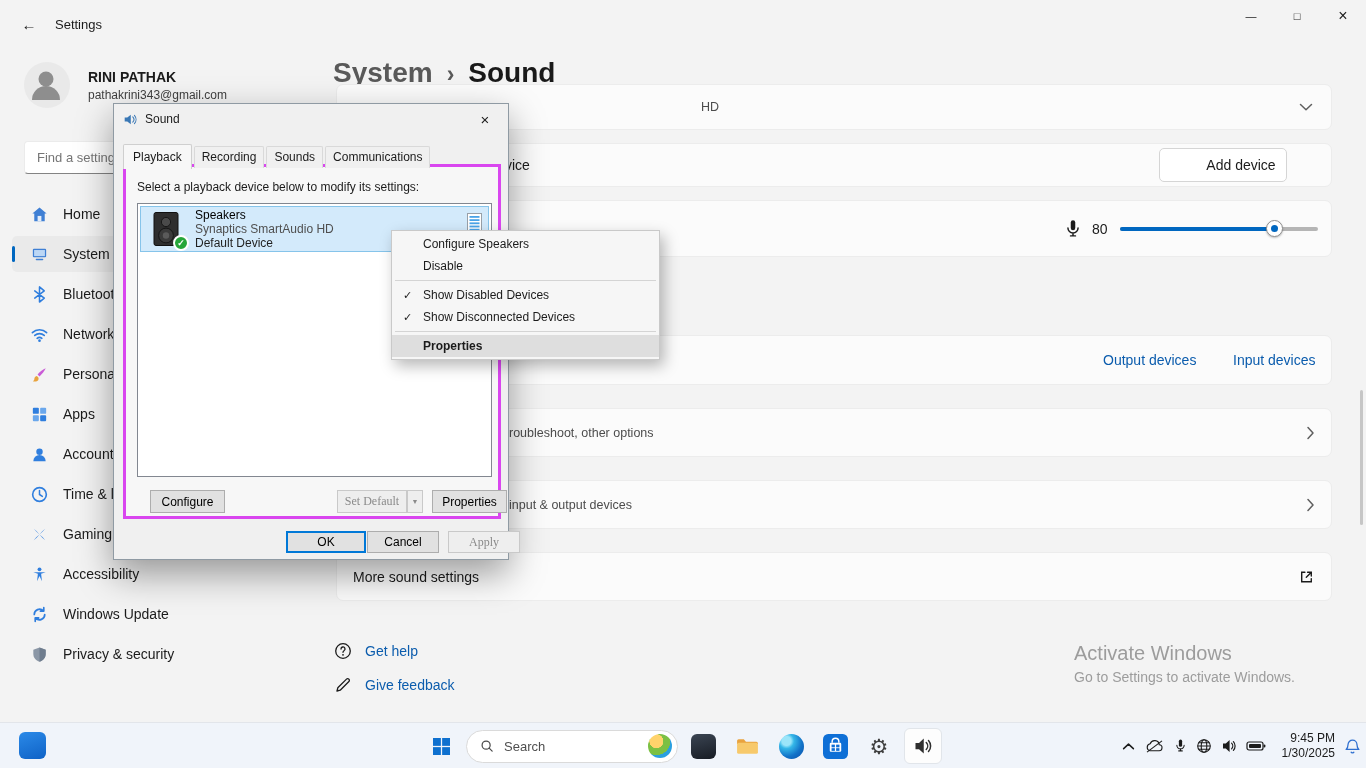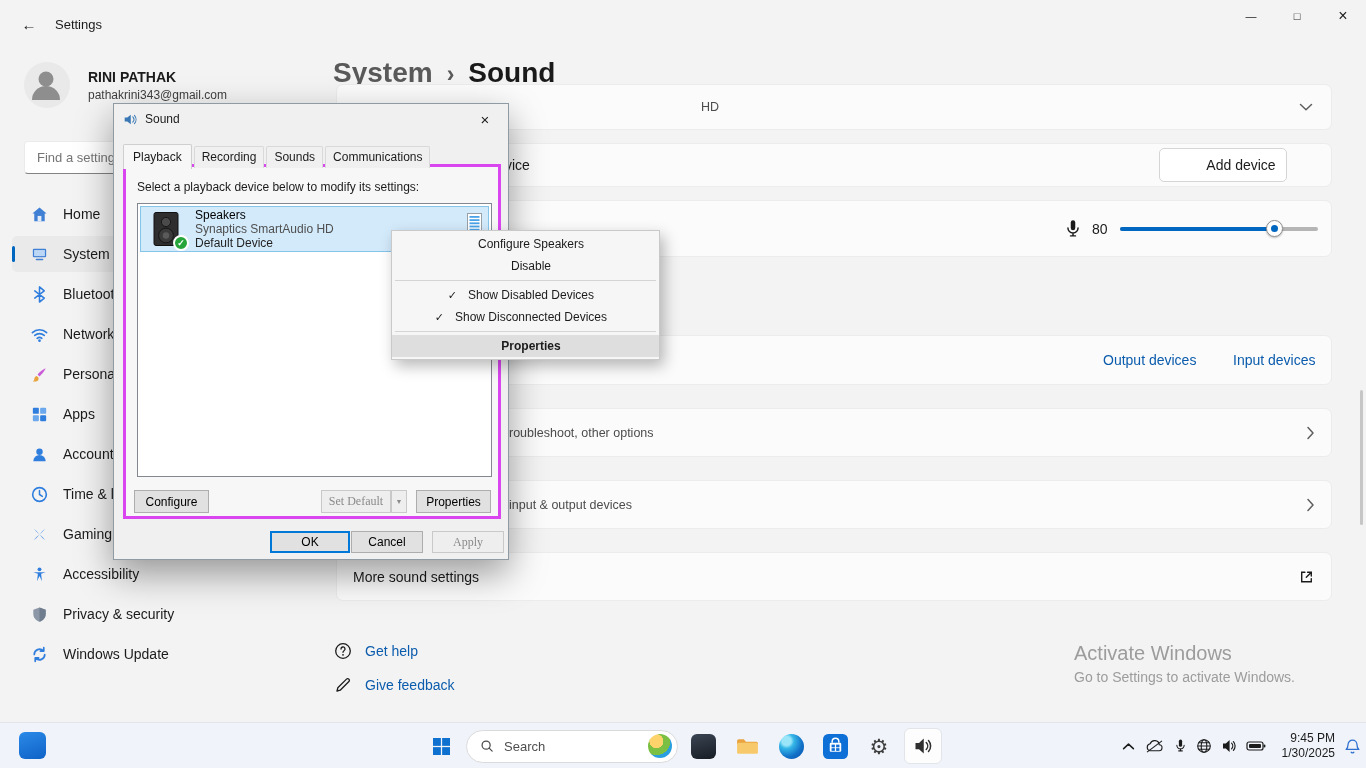--- a/index.html
+++ b/index.html
@@ -105,34 +105,34 @@
   .badge { position:absolute; right:-4px; bottom:-3px; width:16px; height:16px; border-radius:50%;
     background:#26a63a; border:2px solid #fff; color:#fff; font-size:9px; font-weight:700;
     display:flex; align-items:center; justify-content:center; }
   .dev-text { display:flex; flex-direction:column; gap:1px; line-height:13px; }
   .dev-name { color:#000; }
   .dev-desc { color:#4f4f4f; }
   .dev-status { color:#1f1f1f; }
   .meter { margin-left:auto; width:15px; height:32px; }
 
   .w32-btn { position:absolute; height:23px; background:#e1e1e1; border:1px solid #adadad;
-    display:flex; align-items:center; justify-content:center; font-size:12px; color:#000; }
+    display:flex; align-items:center; justify-content:center; font-size:12px; color:#000;margin-left:16px; }
   .w32-btn.dis { background:#eee; border-color:#c9c9c9; color:#8a8a8a;font-family:Liberation Serif, serif; }
   #btn-configure { left:20px; top:386px; width:75px; }
   #btn-setdefault { left:207px; top:386px; width:70px; }
   #btn-setdefault-arrow { left:277px; top:386px; width:16px; font-size:7px; }
   #btn-properties { left:302px; top:386px; width:75px; }
   #btn-ok { left:156px; top:427px; width:80px; height:22px; border:2px solid #0078d7; }
   #btn-cancel { left:237px; top:427px; width:72px; height:22px; }
   #btn-apply { left:318px; top:427px; width:72px; height:22px; }
 
   
   .cmenu { position:absolute; left:391px; top:230px; width:269px; background:#f6f6f6;
     border:1px solid #c9c9c9; box-shadow:4px 6px 14px rgba(0,0,0,.28); z-index:20; padding:2px 0; }
-  .cm-item { height:22px; display:flex; align-items:center; font-size:12px; padding-right:20px;justify-content:center; }
+  .cm-item { height:22px; display:flex; align-items:center; font-size:12px; padding-right:20px; }
   .cm-check { width:31px; text-align:center; font-size:11px; flex:0 0 auto; }
   .cm-item.highlight { background:#dedede; }
   .cm-item.bold { font-weight:700; }
   .cm-sep { height:1px; background:#d4d4d4; margin:3px 3px; }
 
   
   .taskbar { position:absolute; left:0; top:722px; width:1366px; height:46px; background:#f0f4fa;
     border-top:1px solid #e2e5ea; z-index:30; }
   .tb-blue { position:absolute; left:19px; top:9px; width:27px; height:27px; border-radius:6px;
     background:linear-gradient(160deg,#2b8ae8,#0f62c6); }
@@ -275,34 +275,34 @@
           <svg viewBox="0 0 20 20">
             <circle cx="10" cy="4.5" r="2" fill="#2f7ede"></circle>
             <path d="M3.5 7.5h13l-4.8 1.6.9 7.9-2.6-5.5-2.6 5.5.9-7.9Z" fill="#2f7ede"></path>
           </svg>
         </span>
       <span>Accessibility</span>
     </div>
     <div class="nav-item">
       <span class="nav-ico">
           <svg viewBox="0 0 20 20">
+            <path d="M4.5 10a5.5 5.5 0 0 1 9.5-3.8M14.5 2.8v3.6h-3.6" fill="none" stroke="#2f7ede" stroke-width="1.8" stroke-linecap="round" stroke-linejoin="round"></path>
+            <path d="M15.5 10a5.5 5.5 0 0 1-9.5 3.8M5.5 17.2v-3.6h3.6" fill="none" stroke="#2f7ede" stroke-width="1.8" stroke-linecap="round" stroke-linejoin="round"></path>
+          </svg>
+        </span>
+      <span>Windows Update</span>
+    </div>
+    <div class="nav-item">
+      <span class="nav-ico">
+          <svg viewBox="0 0 20 20">
             <path d="M10 2.5 16.5 5v4.5c0 4-2.6 6.9-6.5 8-3.9-1.1-6.5-4-6.5-8V5Z" fill="#8b97a6"></path>
             <path d="M10 2.5 16.5 5v4.5c0 4-2.6 6.9-6.5 8Z" fill="#6f7d8e"></path>
           </svg>
         </span>
       <span>Privacy &amp; security</span>
-    </div>
-    <div class="nav-item">
-      <span class="nav-ico">
-          <svg viewBox="0 0 20 20">
-            <path d="M4.5 10a5.5 5.5 0 0 1 9.5-3.8M14.5 2.8v3.6h-3.6" fill="none" stroke="#2f7ede" stroke-width="1.8" stroke-linecap="round" stroke-linejoin="round"></path>
-            <path d="M15.5 10a5.5 5.5 0 0 1-9.5 3.8M5.5 17.2v-3.6h3.6" fill="none" stroke="#2f7ede" stroke-width="1.8" stroke-linecap="round" stroke-linejoin="round"></path>
-          </svg>
-        </span>
-      <span>Windows Update</span>
     </div>
   </div>
 
   <div class="breadcrumb">
     <span class="bc-parent">System</span>
     <span class="bc-sep">›</span>
     <span class="bc-current">Sound</span>
   </div>
 
   <div class="card" id="card-output">

